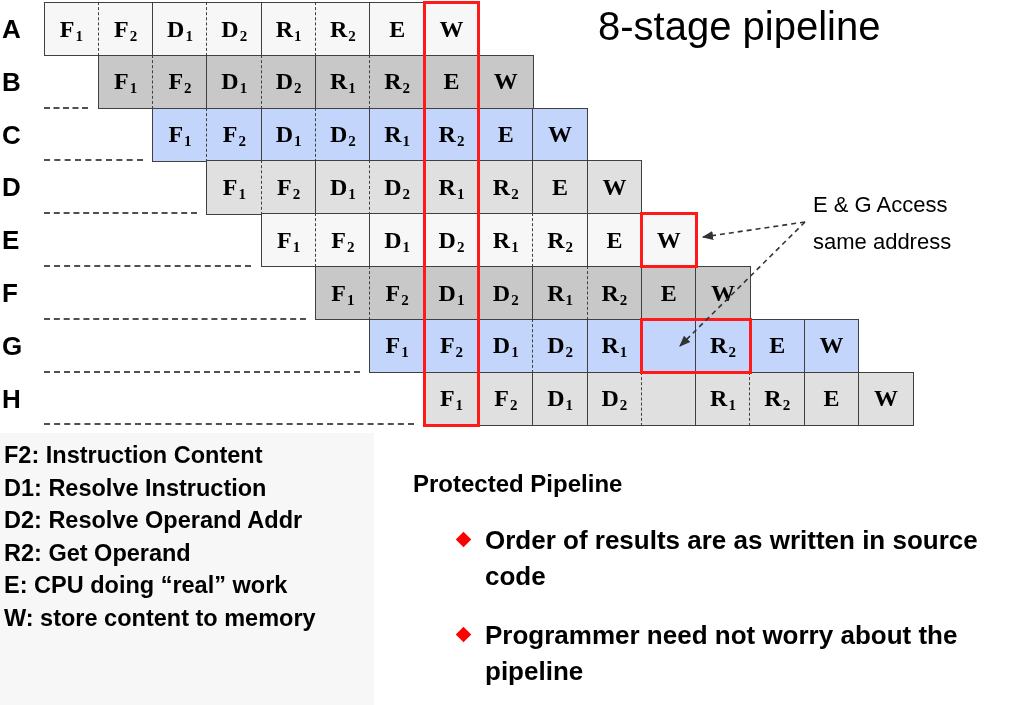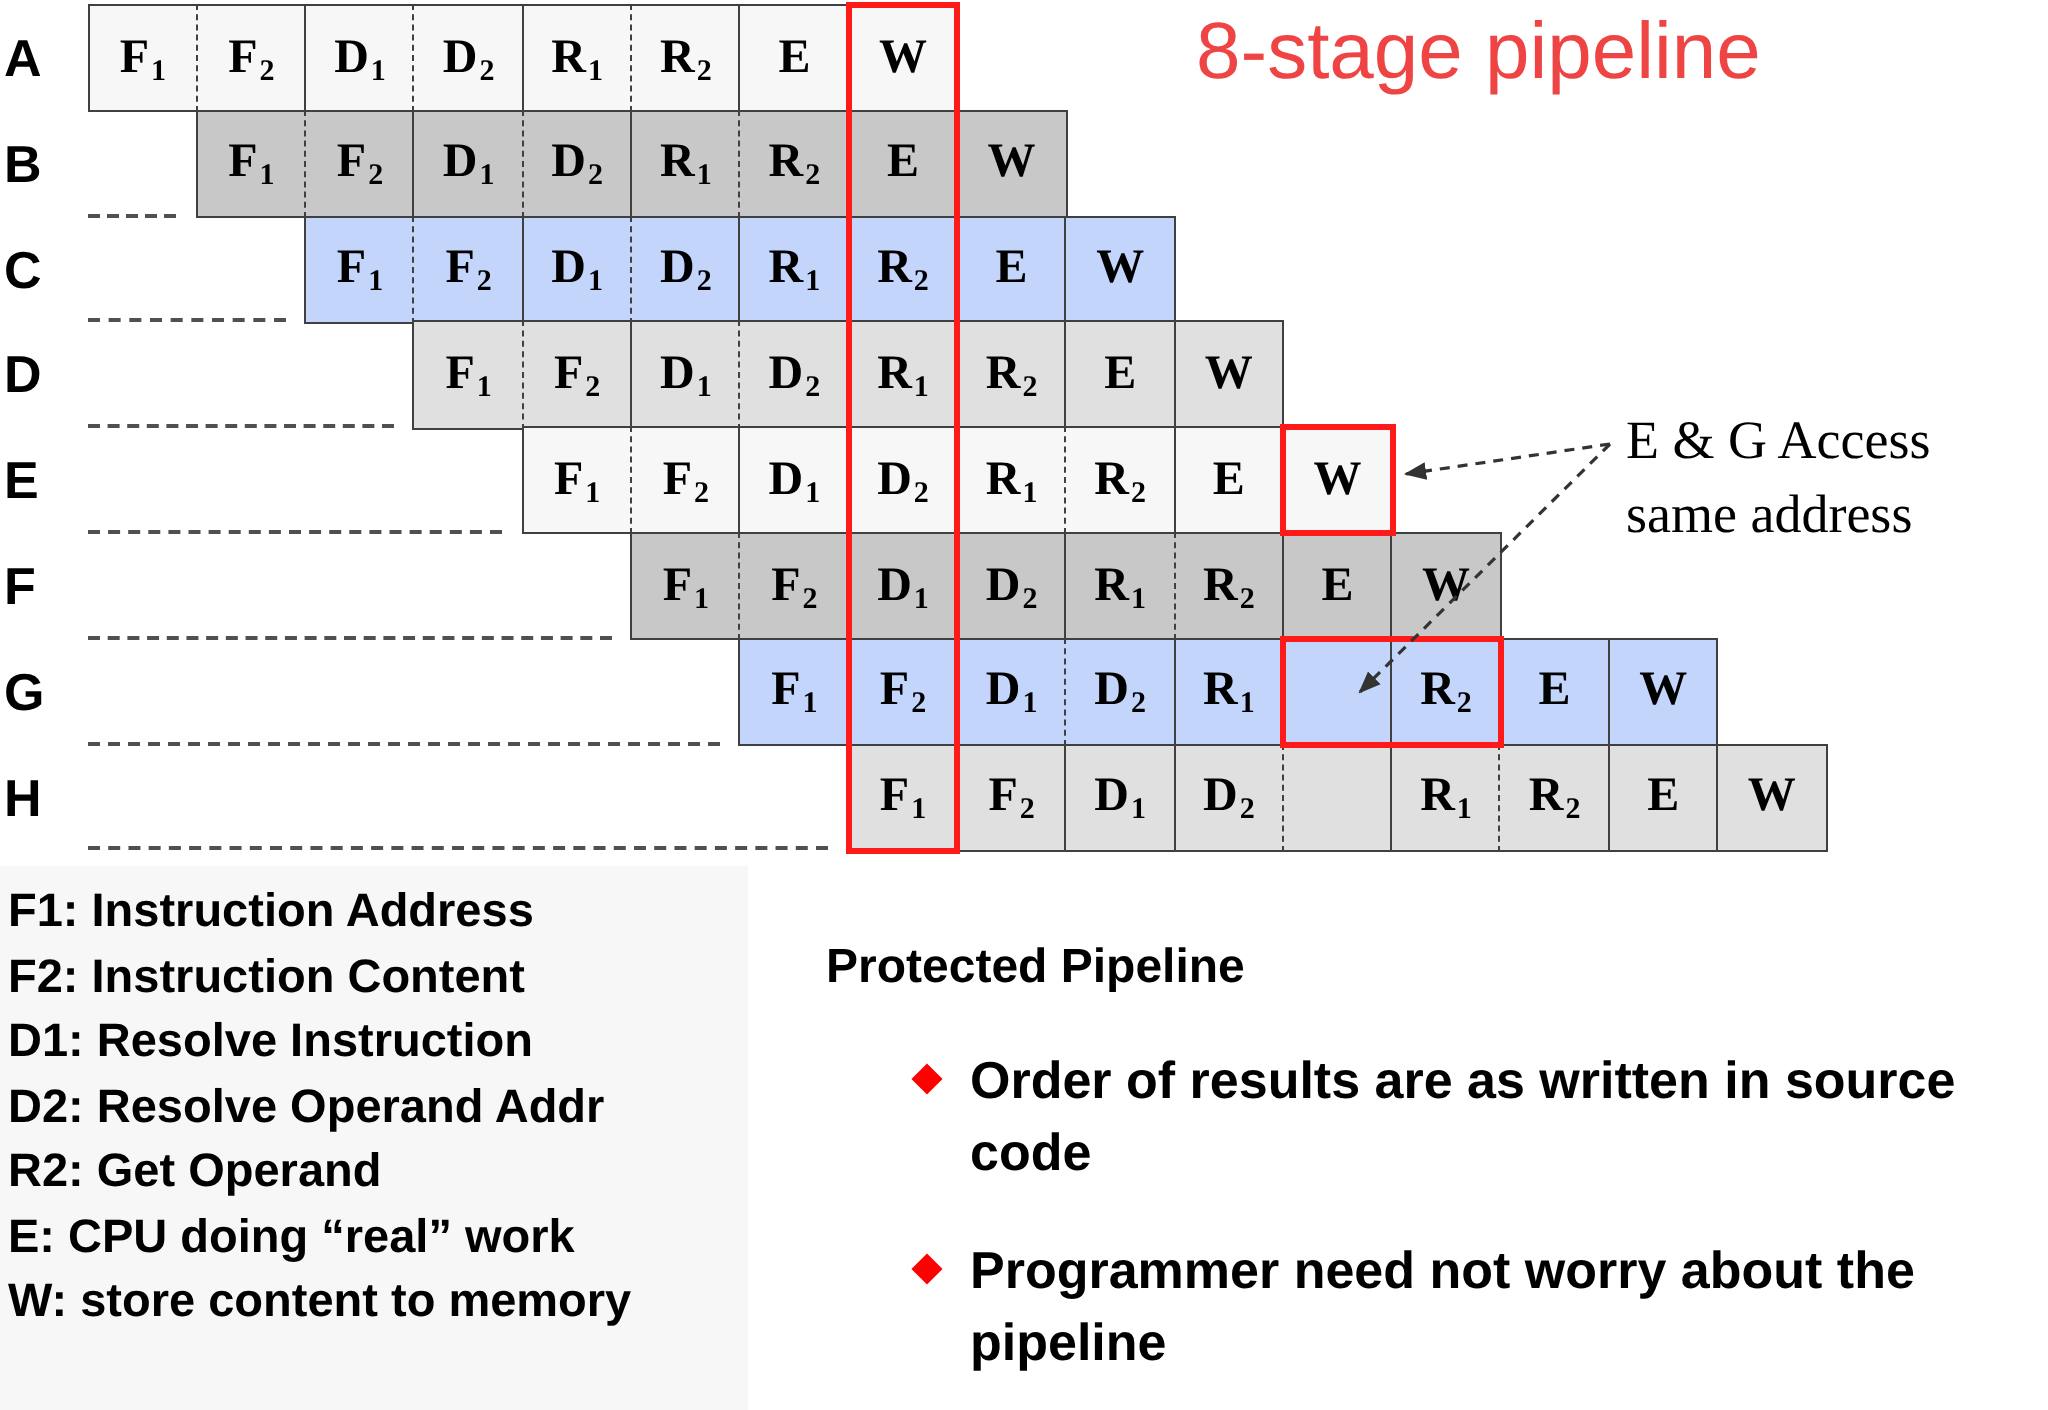--- a/index.html
+++ b/index.html
@@ -4,22 +4,22 @@
 <style>
   html, body { margin: 0; padding: 0; background: #ffffff; }
   body { width: 1024px; height: 705px; position: relative; overflow: hidden; font-family: "Liberation Sans", sans-serif; }
   #diagram { position: absolute; left: 0; top: 0; width: 1024px; height: 440px; }
   .row-label { position: absolute; left: 2px; font-family: "Liberation Sans", sans-serif; font-weight: bold; font-size: 26px; color: #000; width: 30px; text-align: left; }
   .cell { position: absolute; box-sizing: border-box; border: 1.5px solid #404040; font-family: "Liberation Serif", serif; font-weight: bold; font-size: 24px; color: #000; display: flex; align-items: center; justify-content: center; }
   .cell .sub { font-size: 15px; position: relative; top: 7px; margin-left: 1px; }
   .cell.dash-left { border-left: 1.5px dashed #404040; }
   .lead-line { position: absolute; height: 0; border-top: 2px dashed #505050; left: 44px; }
   .redbox { position: absolute; box-sizing: border-box; border: 3.5px solid #ff1a1a; pointer-events: none; }
-  .title { position: absolute; left: 598px; top: 4px; font-family: "Liberation Sans", sans-serif; font-size: 40px; color: #ef4444; }
-  .note { position: absolute; left: 813px; top: 186px; font-family: Liberation Serif, serif; font-size: 27px; color: #000; line-height: 37px; margin-top: 16px; }
+  .title { position: absolute; left: 598px; top: 4px; font-family: "Liberation Sans", sans-serif; font-size: 40px; color: #000000; }
+  .note { position: absolute; left: 813px; top: 186px; font-family: Liberation Sans, sans-serif; font-size: 22px; color: #000; line-height: 37px; }
   #arrows { position: absolute; left: 0; top: 0; width: 1024px; height: 440px; pointer-events: none; }
   .legend { position: absolute; left: 0; top: 433px; width: 374px; height: 272px; background: #f7f7f7; padding: 6px 0 0 4px; box-sizing: border-box; }
   .legend-item { font-family: "Liberation Sans", sans-serif; font-weight: bold; font-size: 23.5px; line-height: 32.5px; color: #000; white-space: nowrap; }
   .heading { position: absolute; left: 413px; top: 470px; font-family: "Liberation Sans", sans-serif; font-weight: bold; font-size: 24px; color: #000; }
   .bullet { position: absolute; left: 456px; font-family: "Liberation Sans", sans-serif; font-weight: bold; font-size: 26px; line-height: 36px; color: #000; width: 540px; }
   .bullet .diamond { position: absolute; left: 2px; top: 12px; width: 11px; height: 11px; background: #ff0000; transform: rotate(45deg); }
   .bullet .btext { margin-left: 29px; display: block; }
   .bullet.italic .btext { }
 </style>
 </head>
@@ -298,21 +298,20 @@
   <line x1="805" y1="222" x2="680" y2="346" stroke="#333" stroke-width="1.6" stroke-dasharray="5,4" marker-end="url(#ah)"></line>
 </svg>
 
 <div class="title">8-stage pipeline</div>
 <div class="note">
   <div>E &amp; G Access</div>
   <div>same address</div>
 </div>
 
 <div class="legend">
-  <div class="legend-item">F1: Instruction Address</div>
   <div class="legend-item">F2: Instruction Content</div>
   <div class="legend-item">D1: Resolve Instruction</div>
   <div class="legend-item">D2: Resolve Operand Addr</div>
   <div class="legend-item">R2: Get Operand</div>
   <div class="legend-item">E: CPU doing “real” work</div>
   <div class="legend-item">W: store content to memory</div>
 </div>
 
 <div class="heading">Protected Pipeline</div>
 <div class="bullet" style="top:522px;">

